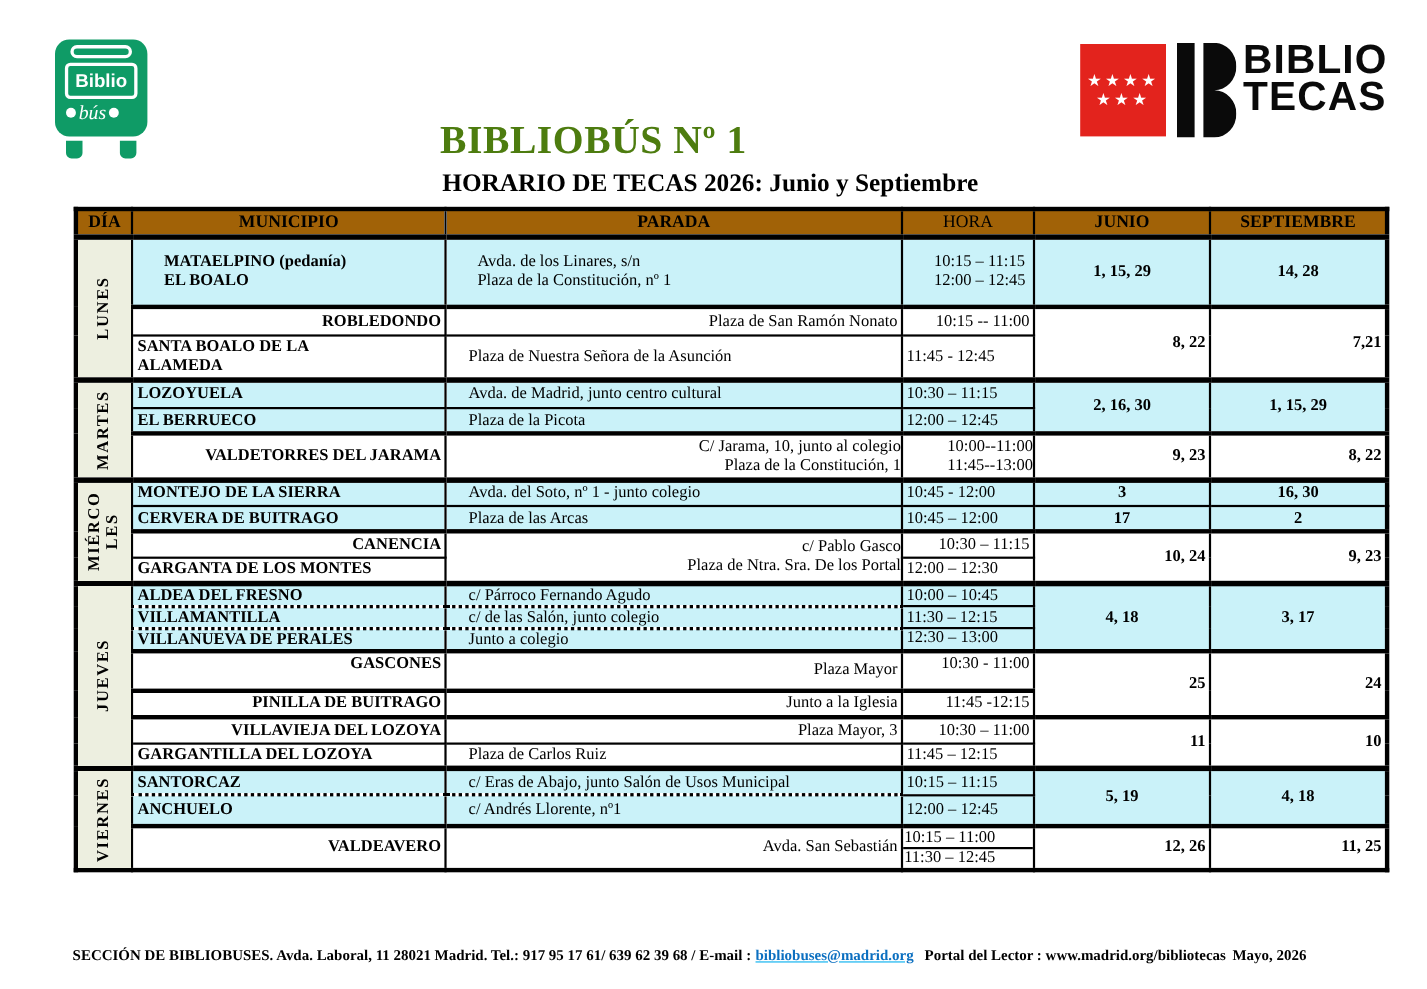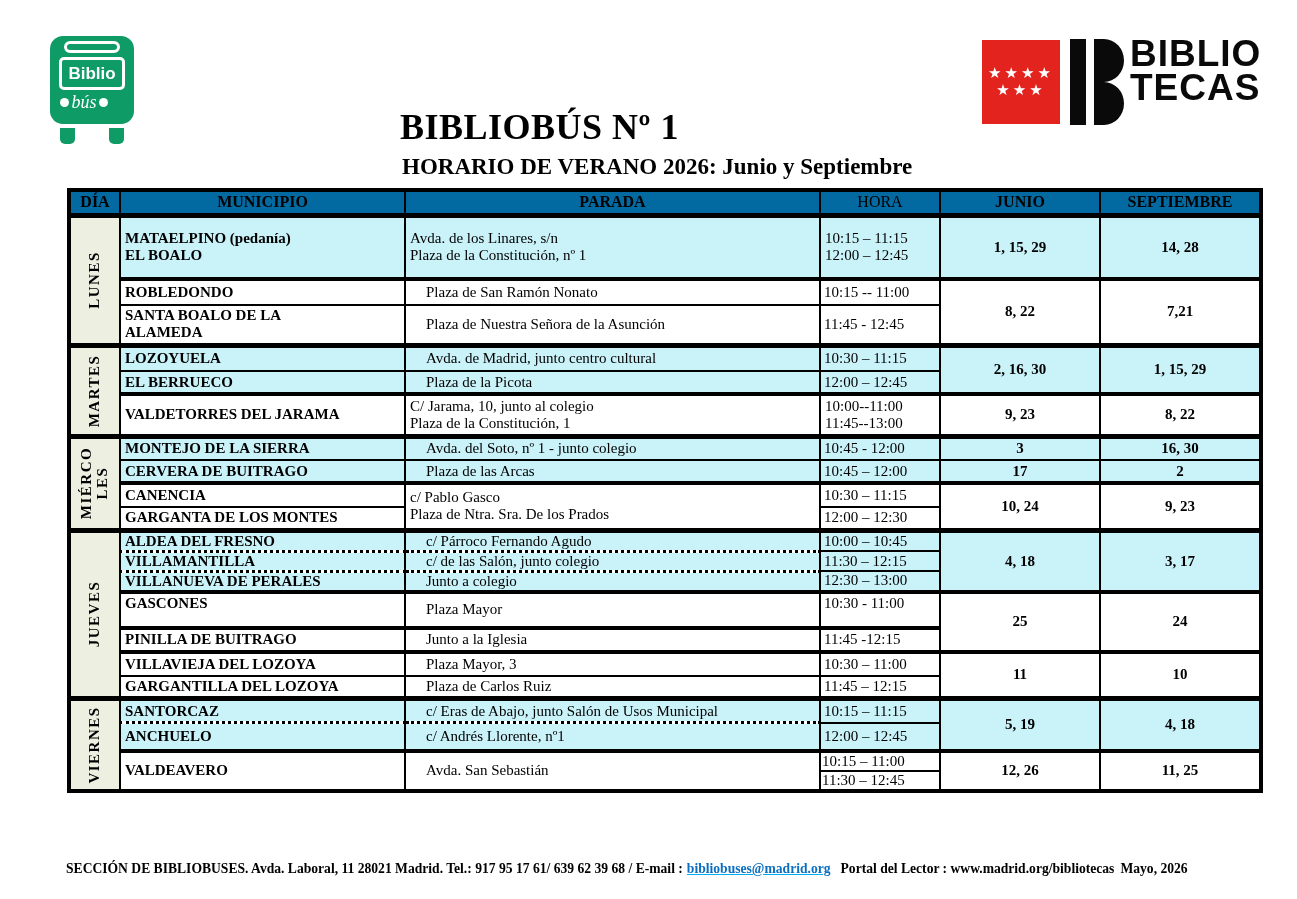--- a/index.html
+++ b/index.html
@@ -21,41 +21,41 @@
   .bus-script{font-style:italic;font-size:18px;color:#fff;line-height:1;}
   .bus-wheel{position:absolute;bottom:0;width:15px;height:16px;background:#0F9B66;border-radius:0 0 5px 5px;}
 
   
   #flag{left:982px;top:40px;width:78px;height:84px;background:#E3231D;display:flex;flex-direction:column;align-items:center;justify-content:center;color:#fff;}
   .stars{font-size:15px;letter-spacing:3px;line-height:1.15;font-family:"DejaVu Sans",sans-serif;}
   #bmark{left:1070px;top:39px;}
   #brand-text{left:1130px;top:37px;font-family:"Liberation Sans",sans-serif;font-weight:bold;font-size:37px;line-height:0.92;letter-spacing:1px;color:#0a0a0a;}
 
   
-  #title{left:400px;top:106px;font-size:36px;font-weight:bold;color:#000000;letter-spacing:0.5px;}
+  #title{left:400px;top:106px;font-size:36px;font-weight:bold;color:#4d7c0f;letter-spacing:0.5px;}
   #subtitle{left:402px;top:154px;font-size:23px;font-weight:bold;}
 
   
   table{border-collapse:collapse;table-layout:fixed;}
   #sched{position:absolute;left:67px;top:188px;width:1192px;border:4px solid #000;}
   td{border:2px solid #000;font-size:15px;padding:0 3px;vertical-align:middle;overflow:hidden;}
-  .hd{background:#0369a1;text-align:center;font-weight:bold;font-size:16px;}
+  .hd{background:#a16207;text-align:center;font-weight:bold;font-size:16px;}
   .hd-normal{font-weight:normal;}
   tr.day-start td{border-top:5px solid #000;}
-  tr.sub-start td{border-top:4px solid #000;}
+  tr.sub-start td{border-top:4px solid #000;text-align:right;}
   .day-cell{background:#EDEFE0;position:relative;}
   .vtext{position:absolute;left:50%;top:50%;transform:translate(-50%,-50%) rotate(-90deg);
     font-weight:bold;font-size:15px;letter-spacing:1.5px;white-space:nowrap;text-align:center;line-height:1.05;}
   .vtext span{display:block;}
   .cyan{background:#CAF2F9;}
   .mun{font-weight:bold;padding-left:4px;}
   .par{padding-left:20px;}
   .hor{padding-left:3px;}
   .dates{text-align:center;font-weight:bold;}
-  .fill{height:100%;display:flex;flex-direction:column;justify-content:space-around;}
+  .fill{height:100%;display:flex;flex-direction:column;justify-content:space-around;padding-left:24px;}
   .pad0{padding:0;}
   .fill>div{padding-left:4px;}
   .split{height:100%;display:flex;flex-direction:column;}
   .split>div{flex:1;display:flex;align-items:center;padding-left:1px;}
   .split>div:first-child{border-bottom:2px solid #000;}
   .dotb{border-bottom:3px dotted #000;}
   .weakt{border-top:1px solid #6d28d9;margin-top:24px;}
   .vat{vertical-align:top;padding-top:1px;}
   .wrap180{max-width:180px;}
 
@@ -88,21 +88,21 @@
 <svg class="abs" id="bmark" width="54" height="86" viewBox="0 0 54 86">
   <rect x="0" y="0" width="16" height="86" fill="#0a0a0a"></rect>
   <path d="M24 0 h10 a20 21.5 0 0 1 0 43 a20 21.5 0 0 1 0 43 h-10 z" fill="#0a0a0a"></path>
 </svg>
 <div class="abs" id="brand-text">
   <div>BIBLIO</div>
   <div>TECAS</div>
 </div>
 
 <div class="abs" id="title">BIBLIOBÚS Nº 1</div>
-<div class="abs" id="subtitle">HORARIO DE VERANO 2026: Junio y Septiembre</div>
+<div class="abs" id="subtitle">HORARIO DE TECAS 2026: Junio y Septiembre</div>
 
 <table id="sched">
   <colgroup>
     <col style="width:51px">
       <col style="width:285px">
       <col style="width:415px">
     <col style="width:120px">
       <col style="width:160px">
       <col style="width:161px">
   </colgroup>
@@ -212,21 +212,21 @@
     <td class="par cyan">Plaza de las Arcas</td>
     <td class="hor cyan">10:45 – 12:00</td>
     <td class="dates cyan">17</td>
     <td class="dates cyan">2</td>
   </tr>
   <tr class="sub-start" style="height:24px">
     <td class="mun">CANENCIA</td>
     <td class="par pad0" rowspan="2">
       <div class="fill">
         <div>c/ Pablo Gasco</div>
-        <div>Plaza de Ntra. Sra. De los Prados</div>
+        <div>Plaza de Ntra. Sra. De los Portal</div>
       </div>
     </td>
     <td class="hor">10:30 – 11:15</td>
     <td class="dates" rowspan="2">10, 24</td>
     <td class="dates" rowspan="2">9, 23</td>
   </tr>
   <tr style="height:23px">
     <td class="mun">GARGANTA DE LOS MONTES</td>
     <td class="hor">12:00 – 12:30</td>
   </tr>

